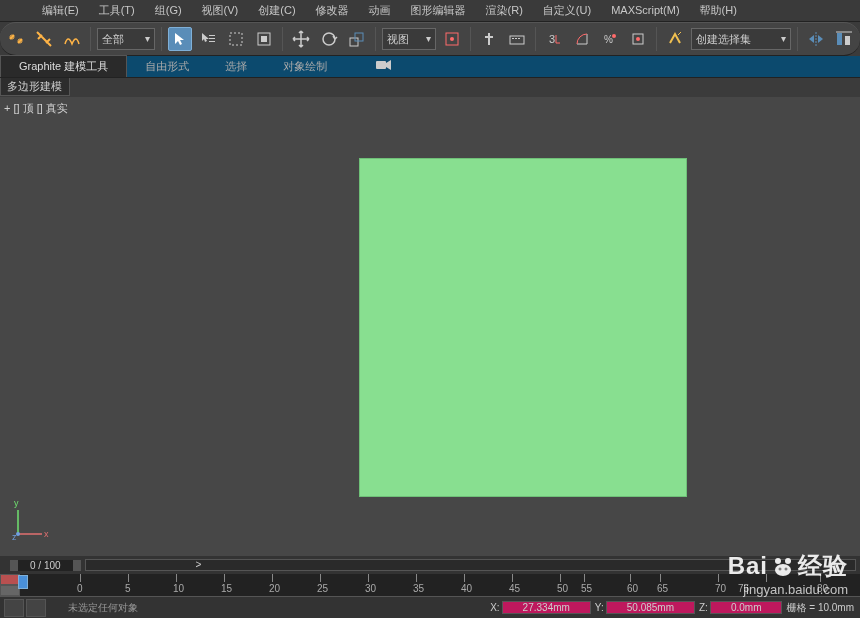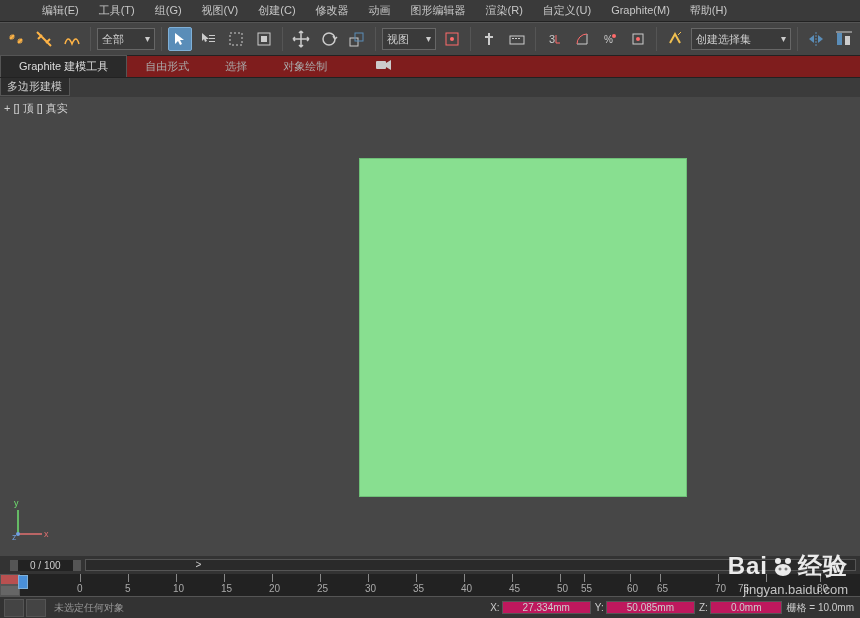--- a/index.html
+++ b/index.html
@@ -2,30 +2,30 @@
 <html><head>
 <meta charset="utf-8">
 <style>
 * { margin: 0; padding: 0; box-sizing: border-box; font-family: "Microsoft YaHei", Arial, sans-serif; }
 body { background: #3b3b3b; width: 860px; height: 618px; overflow: hidden; color: #cfcfcf; font-size: 11px; position: relative; }
 
 .menubar { background: #3a3a3a; height: 22px; display: flex; align-items: center; padding: 0 4px; border-bottom: 1px solid #222; }
 .menubar .menuitem { padding: 0 10px; color: #c8c8c8; cursor: default; font-size: 11px; }
 .menubar .menuitem:first-child { margin-left: 28px; }
 
-.toolbar { background: #444; height: 34px; display: flex; align-items: center; padding: 0 4px; border-top: 1px solid #555; border-bottom: 1px solid #222; gap: 4px; }
+.toolbar { background: #444; height: 34px; display: flex; align-items: center; padding: 0 4px; border-top: 1px solid #555; border-bottom: 1px solid #222; gap: 4px; border-radius: 16px; }
 .toolbtn { width: 24px; height: 24px; display: flex; align-items: center; justify-content: center; border: 1px solid transparent; border-radius: 2px; color: #ccc; }
 .toolbtn.active { background: #5a8db8; border: 1px solid #7fb0d8; }
 .toolbtn svg { display: block; }
 .tb-sep { width: 1px; height: 24px; background: #555; margin: 0 2px; }
 .tb-select { height: 22px; background: #3a3a3a; border: 1px solid #666; color: #ccc; font-size: 11px; padding: 0 20px 0 4px; appearance: none; position: relative; }
 .sel-wrap { position: relative; display: inline-flex; align-items: center; }
 .sel-wrap::after { content: "▾"; position: absolute; right: 5px; color: #ccc; font-size: 10px; pointer-events: none; }
 
-.ribbonrow { background: #7f1d1d; height: 22px; display: flex; align-items: center; border-bottom: 1px solid #222; }
+.ribbonrow { background: #0c4a6e; height: 22px; display: flex; align-items: center; border-bottom: 1px solid #222; }
 .ribbonrow .tab { padding: 0 18px; height: 22px; display: flex; align-items: center; color: #aaa; font-size: 11px; }
 .ribbonrow .tab.active { background: #2a2a2a; color: #ddd; border: 1px solid #555; border-bottom: none; }
 .ribbonrow .vidicon { margin-left: 30px; color: #ccc; }
 
 .subbar { background: #2d2d2d; height: 18px; border: 1px solid #555; border-top: none; display: flex; align-items: center; padding: 0 6px; margin-bottom: 1px; width: 70px; }
 
 .viewport { position: relative; background: #474747; width: 100%; flex: 1; }
 .vp-label { position: absolute; top: 4px; left: 4px; color: #d0d0d0; font-size: 11px; }
 .greenbox { position: absolute; left: 359px; top: 61px; width: 328px; height: 339px; background: #88df90; border: 1px solid #6fc078; }
 .axis { position: absolute; left: 12px; bottom: 16px; }
@@ -42,21 +42,21 @@
 .ruler .tick { position: absolute; bottom: 2px; font-size: 10px; }
 .ruler .tmark { position: absolute; top: 0; width: 1px; height: 8px; background: #888; }
 .ruler .marker { position: absolute; left: 18px; top: 1px; width: 10px; height: 14px; background: #4a90d9; border: 1px solid #7fb0d8; }
 .ruler .prefix { position: absolute; left: 0; top: 0; width: 20px; height: 100%; display: flex; flex-direction: column; }
 .ruler .prefix .pb { flex: 1; border: 1px solid #555; }
 .ruler .prefix .pb.r { background: #b85050; }
 .ruler .prefix .pb.g { background: #666; }
 
 .statusbar { background: #333; height: 22px; display: flex; align-items: center; padding: 0 4px; border-top: 1px solid #555; font-size: 10px; }
 .statusbar .sbtn { width: 20px; height: 18px; border: 1px solid #555; background: #444; margin-right: 2px; }
-.statusbar .stxt { margin: 0 6px; color: #999; }
+.statusbar .stxt { margin: 0 20px; color: #999; }
 .statusbar .coord { margin: 0 2px; color: #ccc; }
 .statusbar .coord .v { background: #be185d; border: 1px solid #555; padding: 0 20px; margin-left: 2px; display: inline-block; min-width: 50px; }
 
 .watermark { position: absolute; right: 12px; bottom: 21px; color: #fff; opacity: 0.9; font-family: Arial; pointer-events: none; text-align: right; }
 .watermark .wm-main { font-size: 24px; font-weight: bold; letter-spacing: 1px; display: flex; align-items: center; justify-content: flex-end; }
 .watermark .wm-sub { font-size: 13px; opacity: 0.8; }
 
 .wrap { display: flex; flex-direction: column; height: 618px; }
 </style>
 </head>
@@ -68,21 +68,21 @@
     <div class="menuitem">编辑(E)</div>
     <div class="menuitem">工具(T)</div>
     <div class="menuitem">组(G)</div>
     <div class="menuitem">视图(V)</div>
     <div class="menuitem">创建(C)</div>
     <div class="menuitem">修改器</div>
     <div class="menuitem">动画</div>
     <div class="menuitem">图形编辑器</div>
     <div class="menuitem">渲染(R)</div>
     <div class="menuitem">自定义(U)</div>
-    <div class="menuitem">Graphite(M)</div>
+    <div class="menuitem">MAXScript(M)</div>
     <div class="menuitem">帮助(H)</div>
   </div>
 
   <div class="toolbar">
     <div class="toolbtn">
         <svg width="18" height="18" viewBox="0 0 18 18">
           <path d="M3 9 L7 5 M11 13 L15 9" stroke="#ffb446" stroke-width="2" fill="none"></path>
           <circle cx="5" cy="7" r="2" fill="none" stroke="#ffb446"></circle>
           <circle cx="13" cy="11" r="2" fill="none" stroke="#ffb446"></circle>
         </svg>

